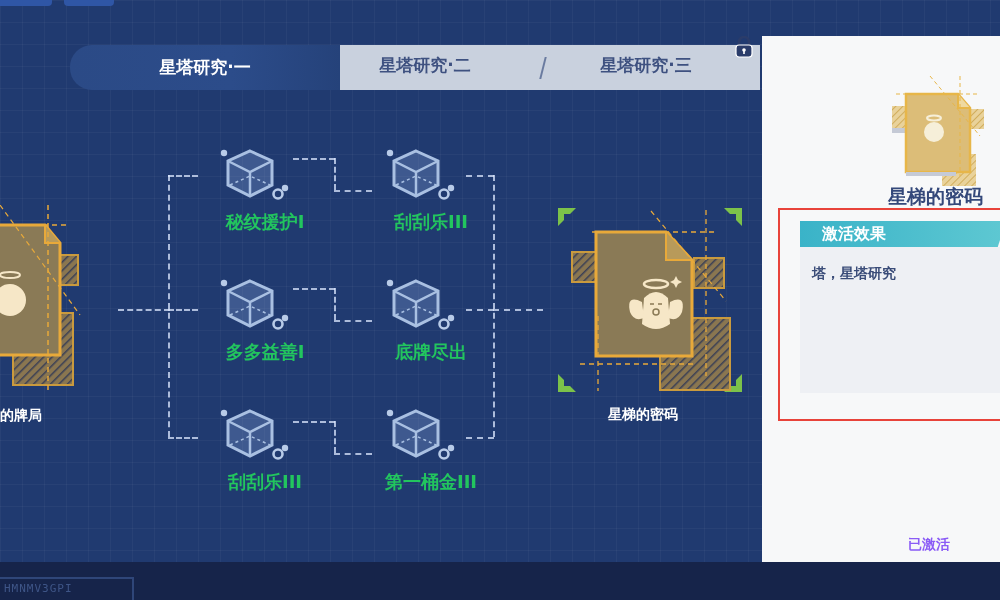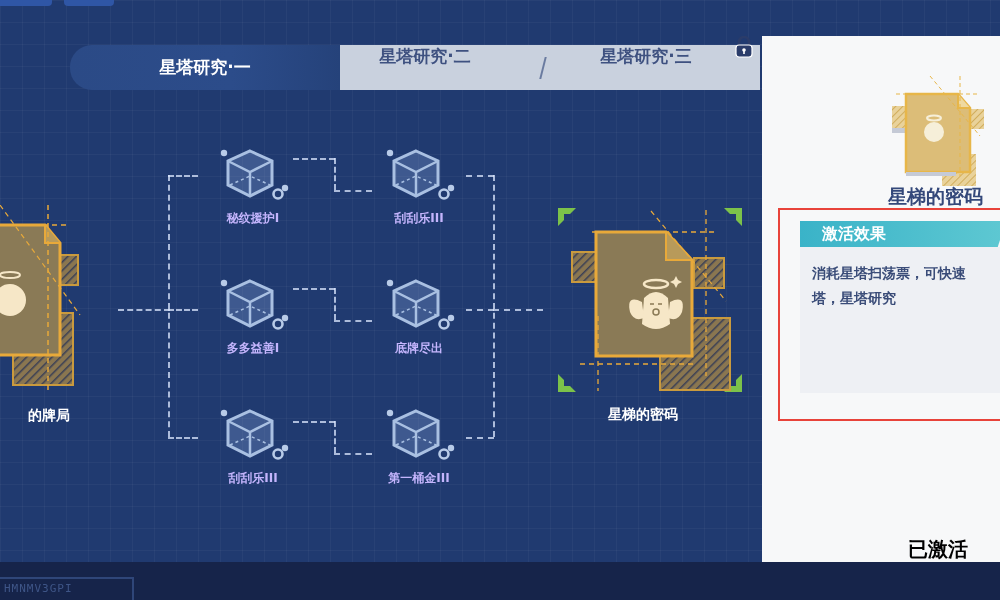--- a/index.html
+++ b/index.html
@@ -41,39 +41,39 @@
     display: flex; align-items: center; justify-content: center;
     color: #ffffff; font-size: 17px; font-weight: bold;
   }
   .tab-inactive-bg {
     position: absolute; left: 236px; top: 0; width: 454px; height: 45px;
     background: #c9d1de;
     clip-path: polygon(9px 0, 100% 0, 100% 100%, 0 100%);
   }
   .tab-inactive {
     position: absolute; top: 0; height: 41px;
-    display: flex; align-items: flex-start; justify-content: center;
+    display: flex; align-items: center; justify-content: center;
     color: #3e5180; font-size: 17px; font-weight: bold;
   }
   .tab-sep {
     position: absolute; left: 472px; top: 12px; width: 2px; height: 22px;
     background: #6a7ba0; transform: skewX(-14deg);
   }
   .lock {
     position: absolute; left: 734px; top: 36px; width: 20px; height: 22px;
   }
 
   .line-h { position: absolute; border-top: 2px dashed rgba(220,232,255,0.75); height: 0; }
   .line-v { position: absolute; border-left: 2px dashed rgba(220,232,255,0.75); width: 0; }
 
   .node { position: absolute; width: 110px; height: 90px; }
   .node svg { position: absolute; left: 22px; top: 0; }
   .node-label {
-    position: absolute; left: 0; top: 62px; width: 110px; text-align: center;
-    color: #c4b5fd; font-size: 12px; font-weight: bold;
+    position: absolute; left: 12px; top: 62px; width: 110px; text-align: center;
+    color: #22c55e; font-size: 18px; font-weight: bold;
   }
 
   .big-node { position: absolute; }
   .big-label {
     position: absolute; color: #ffffff; font-size: 14px; font-weight: bold;
     white-space: nowrap;
   }
 
   .panel {
     position: absolute; left: 762px; top: 36px; width: 238px; height: 558px;
@@ -94,22 +94,22 @@
     color: #ffffff; font-size: 16px; font-weight: bold;
     padding-left: 22px; line-height: 26px;
   }
   .effect-body {
     position: absolute; left: 20px; top: 37px; width: 210px; height: 146px;
     background: #eef0f4;
     padding: 14px 12px; color: #3a4c78; font-size: 14px; font-weight: bold;
     line-height: 25px; white-space: pre; overflow: hidden;
   }
   .status {
-    position: absolute; left: 146px; top: 500px; font-size: 20px;
-    font-weight: bold; color: #000000;
+    position: absolute; left: 146px; top: 500px; font-size: 14px;
+    font-weight: bold; color: #8b5cf6;
   }
 </style>
 </head>
 <body>
 
 <div class="bg"></div>
 
 <div class="top-btn" style="left:-4px;width:56px;"></div>
 <div class="top-btn" style="left:64px;width:50px;"></div>
 
@@ -236,21 +236,21 @@
     <rect x="110" y="50" width="28" height="30" fill="url(#hatchL)" stroke="#c99a3e" stroke-width="2"></rect>
     <rect x="73" y="108" width="60" height="72" fill="url(#hatchL)" stroke="#c99a3e" stroke-width="2"></rect>
     <path d="M50 20 L105 20 L120 38 L120 150 L50 150 Z" fill="#8a7a56" stroke="#e8a93a" stroke-width="3"></path>
     <path d="M105 20 L105 38 L120 38" fill="#b89a5a" stroke="#e8a93a" stroke-width="2"></path>
     <line x1="108" y1="0" x2="108" y2="185" stroke="#e8a93a" stroke-width="1.5" stroke-dasharray="5 4"></line>
     <line x1="40" y1="20" x2="130" y2="20" stroke="#e8a93a" stroke-width="1.5" stroke-dasharray="5 4"></line>
     <line x1="60" y1="0" x2="140" y2="110" stroke="#e8a93a" stroke-width="1.2" stroke-dasharray="5 4"></line>
     <circle cx="70" cy="95" r="16" fill="#f6e7c7"></circle>
     <ellipse cx="70" cy="70" rx="10" ry="3" fill="none" stroke="#f6e7c7" stroke-width="2"></ellipse>
   </svg>
-  <div class="big-label" style="left:60px;top:202px;margin-left:28px;">的牌局</div>
+  <div class="big-label" style="left:60px;top:202px;">的牌局</div>
 </div>
 
 <div class="big-node" style="left:556px;top:206px;width:190px;height:220px;">
   <svg width="190" height="190" viewBox="0 0 190 190">
     <defs>
       <pattern id="hatchR" width="6" height="6" patternUnits="userSpaceOnUse" patternTransform="rotate(45)">
         <rect width="6" height="6" fill="#8a7650"></rect>
         <line x1="0" y1="0" x2="0" y2="6" stroke="#3a3f55" stroke-width="3"></line>
       </pattern>
     </defs>
@@ -300,20 +300,20 @@
     <line x1="6" y1="18" x2="88" y2="18" stroke="#e7b649" stroke-width="1" stroke-dasharray="4 3"></line>
     <line x1="70" y1="0" x2="70" y2="100" stroke="#e7b649" stroke-width="1" stroke-dasharray="4 3"></line>
     <line x1="40" y1="0" x2="90" y2="60" stroke="#e7b649" stroke-width="1" stroke-dasharray="4 3"></line>
     <circle cx="44" cy="56" r="10" fill="#f6efd9"></circle>
     <ellipse cx="44" cy="42" rx="7" ry="2.5" fill="none" stroke="#f6efd9" stroke-width="2"></ellipse>
   </svg>
   <div class="panel-title">星梯的密码</div>
 
   <div class="panel-box">
     <div class="effect-header">激活效果</div>
-    <div class="effect-body"><div>消耗星塔扫荡票，可快速</div><div>塔，星塔研究</div></div>
+    <div class="effect-body"><div>塔，星塔研究</div></div>
   </div>
 
   <div class="status">已激活</div>
 </div>
 
 <div class="bottom-strip"></div>
 <div class="bottom-deco">HMNMV3GPI</div>
 
 </body></html>

